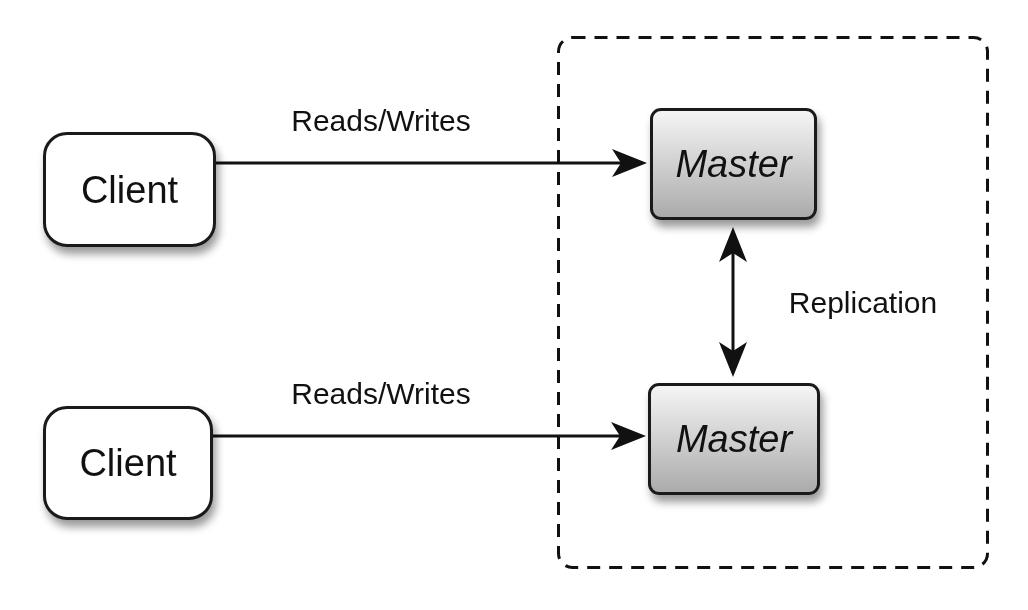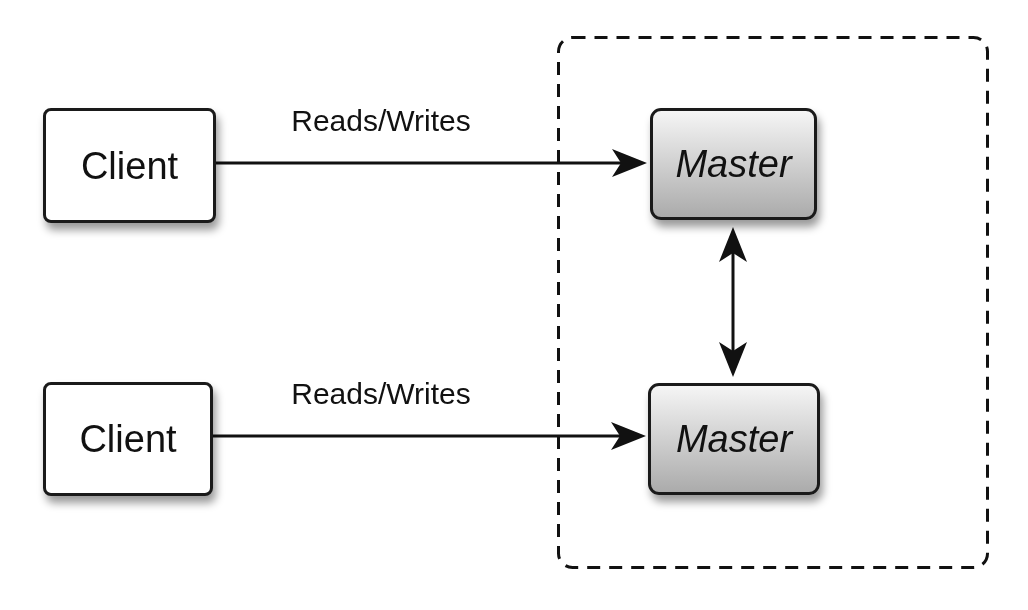--- a/index.html
+++ b/index.html
@@ -37,21 +37,22 @@
     justify-content:center;
     font-size:38px;
     line-height:1;
     color:var(--text);
     box-sizing:border-box;
     border:3px solid var(--box-border);
     box-shadow:3px 7px 9px rgba(0,0,0,0.40);
   }
   .client{
     background:var(--client-fill);
-    border-radius:8px;
+    border-radius:24px;
+    margin-top:24px;
   }
   .master{
     background:linear-gradient(to bottom,var(--master-fill-top),var(--master-fill-bottom));
     border-radius:11px;
     font-style:italic;
   }
   .client-top{left:43px;top:108px;width:173px;height:115px;}
   .client-bottom{left:43px;top:382px;width:170px;height:114px;}
   .master-top{left:650px;top:108px;width:167px;height:112px;}
   .master-bottom{left:648px;top:383px;width:172px;height:112px;}
@@ -106,14 +107,15 @@
   </div>
 
   <div class="node master master-bottom">
     <span>Master</span>
   </div>
 
   <div class="edge-label label-rw-top">Reads/Writes</div>
 
   <div class="edge-label label-rw-bottom">Reads/Writes</div>
 
+  <div class="edge-label label-replication">Replication</div>
 
 </div>
 
 </body></html>

